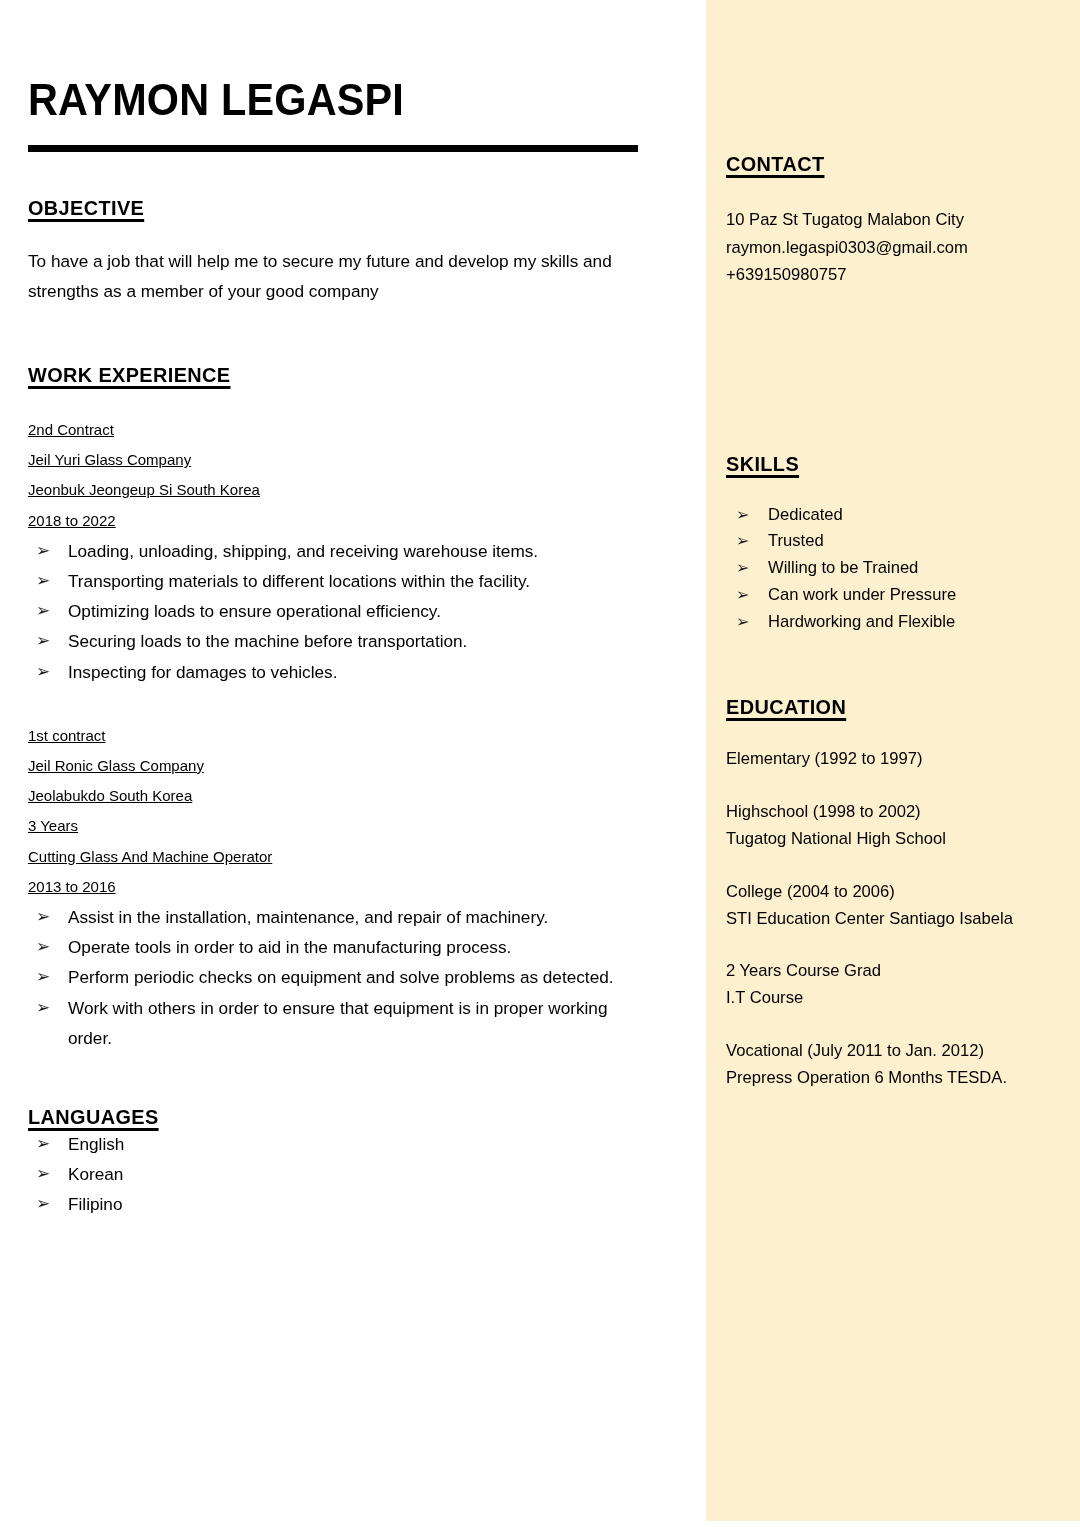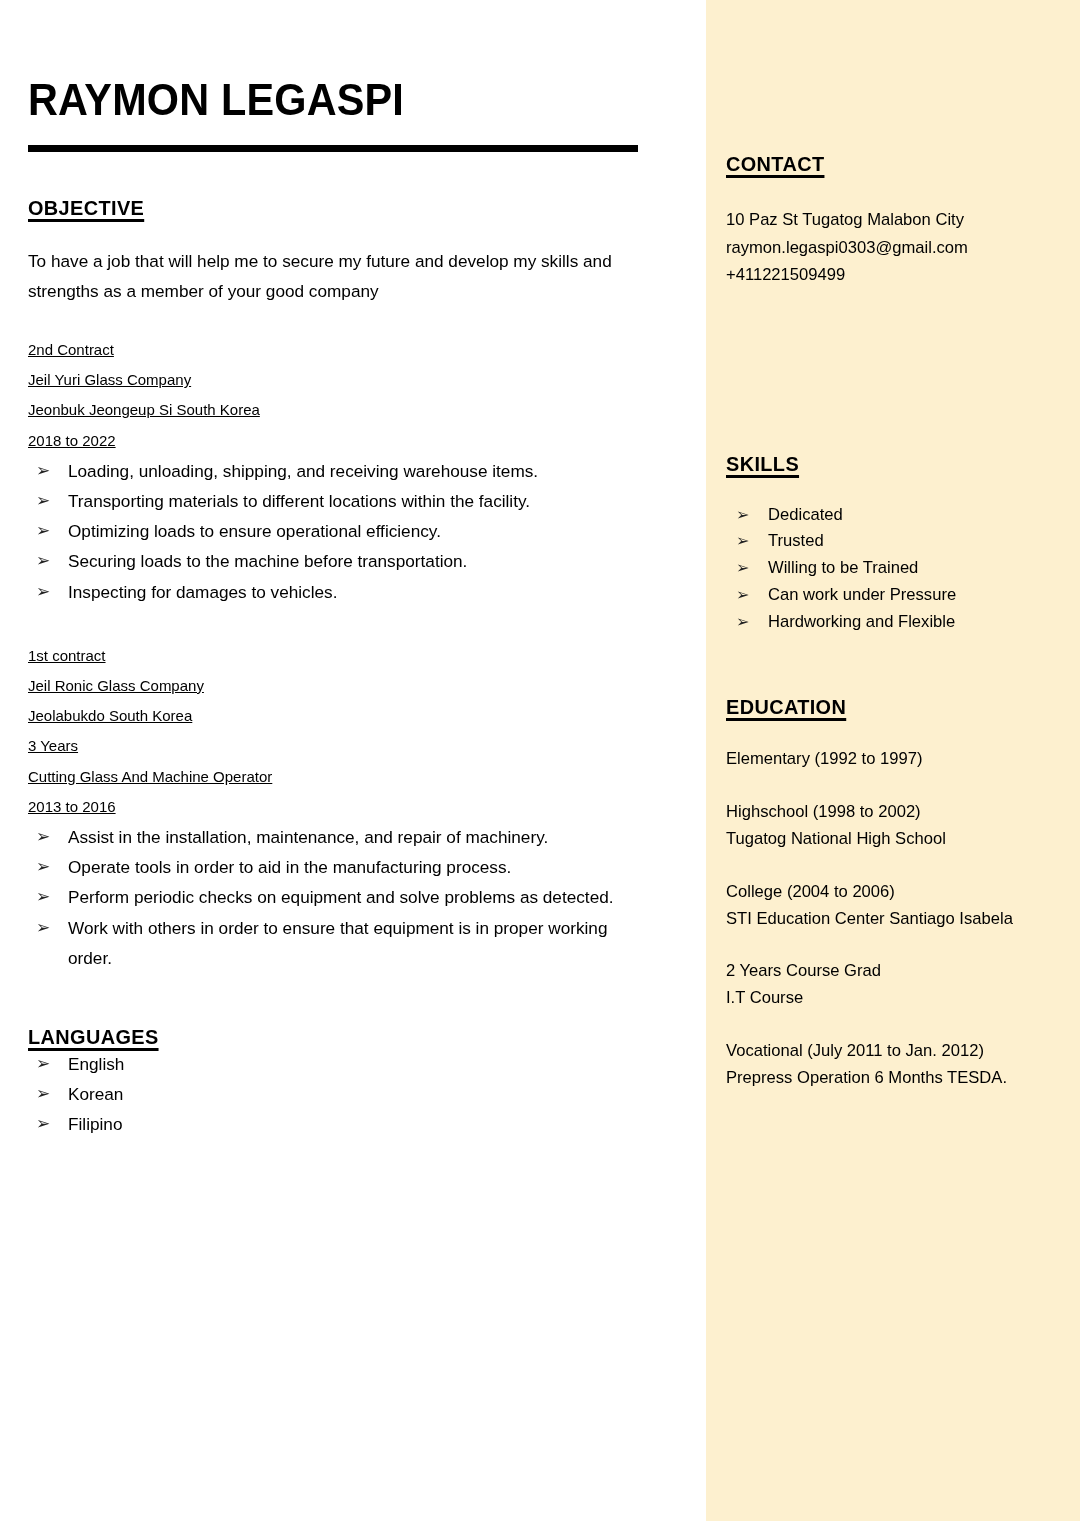--- a/index.html
+++ b/index.html
@@ -192,20 +192,23 @@
     <div class="name-title">RAYMON LEGASPI</div>
 
     <div class="name-rule"></div>
 
     <div class="h-objective">
       <span class="section-heading">OBJECTIVE</span>
     </div>
 
     <div class="objective-para">To have a job that will help me to secure my future and develop my skills and strengths as a member of your good company</div>
 
+    <div class="h-work">
+      <span class="section-heading">WORK EXPERIENCE</span>
+    </div>
 
     <div class="job-block">
       <div class="job-line">2nd Contract</div>
       <div class="job-line">Jeil Yuri Glass Company</div>
       <div class="job-line">Jeonbuk Jeongeup Si South Korea</div>
       <div class="job-line">2018 to 2022</div>
       <ul class="arrow-list">
         <li>
           <span class="arrow-icon">➢</span>
           <span>Loading, unloading, shipping, and receiving warehouse items.</span>
@@ -279,21 +282,21 @@
 
   <div class="right-col">
 
     <div>
       <span class="side-heading">CONTACT</span>
     </div>
 
     <div class="contact-block">
       <div class="contact-line">10 Paz St Tugatog Malabon City</div>
       <div class="contact-line">raymon.legaspi0303@gmail.com</div>
-      <div class="contact-line">+411221509499</div>
+      <div class="contact-line">+639150980757</div>
     </div>
 
     <div class="h-skills">
       <span class="side-heading">SKILLS</span>
     </div>
 
     <ul class="side-list">
       <li>
         <span class="arrow-icon">➢</span>
         <span>Dedicated</span>

